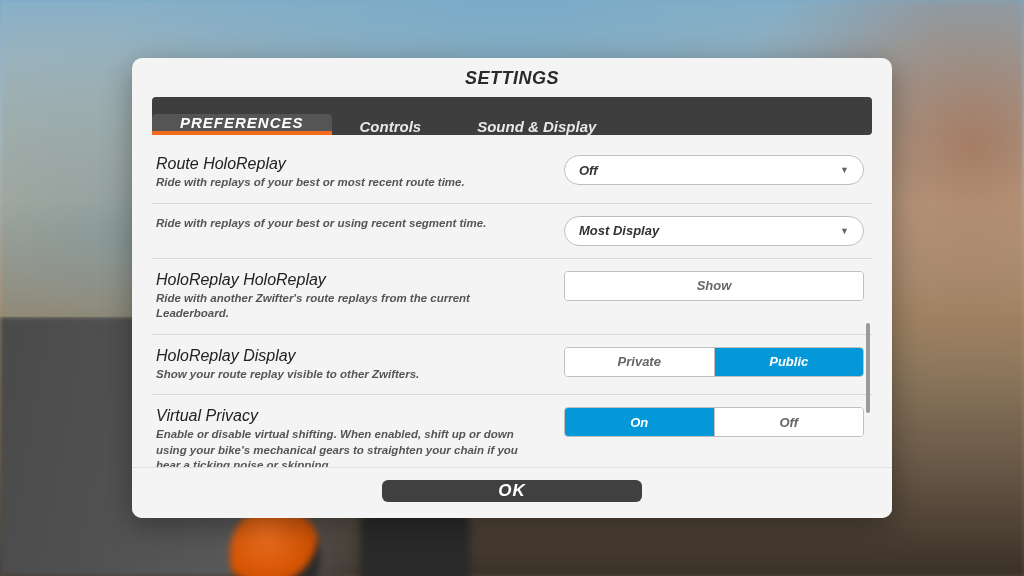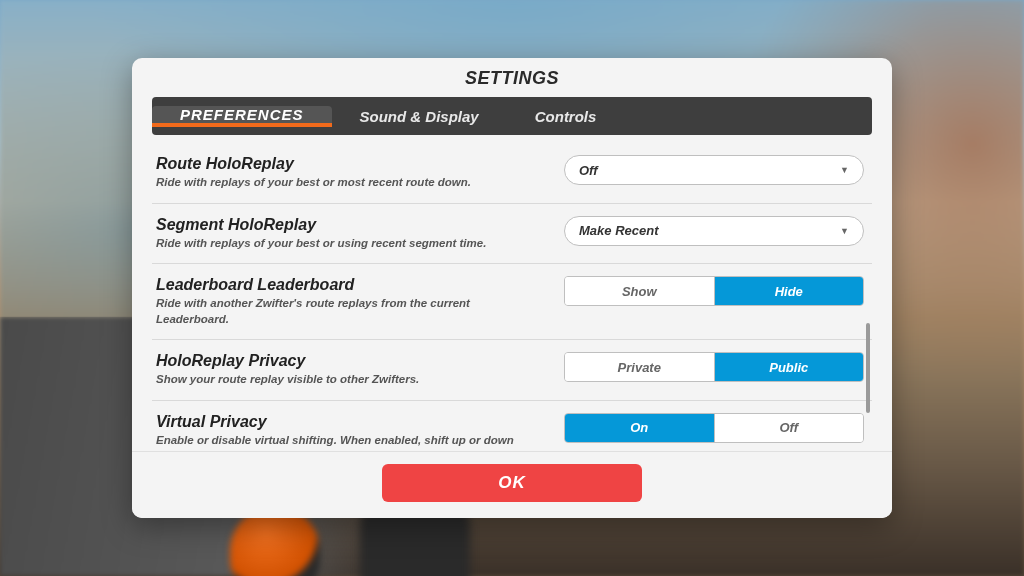--- a/index.html
+++ b/index.html
@@ -51,21 +51,21 @@
     letter-spacing: 0.5px;
     color: #2a2a2a;
     padding: 10px 0 8px;
   }
   .tabs {
     display: flex;
     background: #3e3e3e;
     height: 38px;
     border-radius: 4px;
     margin: 0 20px;
-    align-items: center;
+    align-items: flex-end;
   }
   .tab {
     display: flex; align-items: center; justify-content: center;
     padding: 0 28px;
     font-weight: 700;
     font-style: italic;
     font-size: 15px;
     color: #e8e8e8;
     cursor: pointer;
     white-space: nowrap;
@@ -89,21 +89,21 @@
   }
   .row {
     display: flex; align-items: flex-start; justify-content: space-between;
     padding: 12px 8px 12px 4px;
     border-bottom: 1px solid #d9d9d9;
     gap: 24px;
   }
   .row:last-child { border-bottom: none; }
   .row-text { flex: 1; }
   .row-title {
-    font-weight: 700; font-style: italic; font-size: 16px; color: #222;
+    font-weight: 400; font-style: italic; font-size: 16px; color: #222;
     margin-bottom: 2px;
   }
   .row-desc {
     font-size: 11.5px; color: #555; font-weight: 600; font-style: italic; line-height: 1.35;
   }
   .control { width: 300px; flex-shrink: 0; }
   .dropdown {
     background: #fff; border: 1px solid #bfbfbf; border-radius: 16px;
     height: 30px; display: flex; align-items: center; justify-content: space-between;
     padding: 0 14px; font-size: 13px; font-weight: 700; font-style: italic; color: #333;
@@ -120,22 +120,22 @@
   }
   .seg-btn + .seg-btn { border-left: 1px solid #bfbfbf; }
   .seg-btn.active { background: #0598d8; color: #fff; }
   .footer {
     padding: 12px 0 16px;
     display: flex; justify-content: center;
     border-top: 1px solid #e0e0e0;
     background: #f4f4f4;
   }
   .ok-btn {
-    width: 260px; height: 38px; border-radius: 6px;
-    background: #ef4444; color: #fff;
+    width: 260px; height: 22px; border-radius: 6px;
+    background: #404040; color: #fff;
     font-weight: 800; font-style: italic; font-size: 17px; letter-spacing: 1px;
     display: flex; align-items: center; justify-content: center;
     cursor: pointer; border: none;
   }
 </style>
 </head>
 <body>
 
 <div class="bg"></div>
 <div class="road"></div>
@@ -144,71 +144,69 @@
 
 <div class="panel">
 
   <div class="panel-title">SETTINGS</div>
 
   <div class="tabs">
     <div class="tab active">
       <span>PREFERENCES</span>
     </div>
     <div class="tab">
+      <span>Controls</span>
+    </div>
+    <div class="tab">
       <span>Sound &amp; Display</span>
     </div>
-    <div class="tab">
-      <span>Controls</span>
-    </div>
   </div>
 
   <div class="rows">
 
     <div class="row">
       <div class="row-text">
         <div class="row-title">Route HoloReplay</div>
-        <div class="row-desc">Ride with replays of your best or most recent route down.</div>
+        <div class="row-desc">Ride with replays of your best or most recent route time.</div>
       </div>
       <div class="control">
         <div class="dropdown">
           <span>Off</span>
           <span class="caret">▼</span>
         </div>
       </div>
     </div>
 
     <div class="row">
       <div class="row-text">
-        <div class="row-title">Segment HoloReplay</div>
         <div class="row-desc">Ride with replays of your best or using recent segment time.</div>
       </div>
       <div class="control">
         <div class="dropdown">
-          <span>Make Recent</span>
+          <span>Most Display</span>
           <span class="caret">▼</span>
         </div>
       </div>
     </div>
 
     <div class="row">
       <div class="row-text">
-        <div class="row-title">Leaderboard Leaderboard</div>
+        <div class="row-title">HoloReplay HoloReplay</div>
         <div class="row-desc">Ride with another Zwifter's route replays from the current Leaderboard.</div>
       </div>
       <div class="control">
         <div class="seg">
           <div class="seg-btn">Show</div>
-          <div class="seg-btn active">Hide</div>
-        </div>
-      </div>
-    </div>
-
-    <div class="row">
-      <div class="row-text">
-        <div class="row-title">HoloReplay Privacy</div>
+        </div>
+      </div>
+    </div>
+
+    <div class="row">
+      <div class="row-text">
+        <div class="row-title">HoloReplay Display</div>
         <div class="row-desc">Show your route replay visible to other Zwifters.</div>
       </div>
       <div class="control">
         <div class="seg">
           <div class="seg-btn">Private</div>
           <div class="seg-btn active">Public</div>
         </div>
       </div>
     </div>
 

